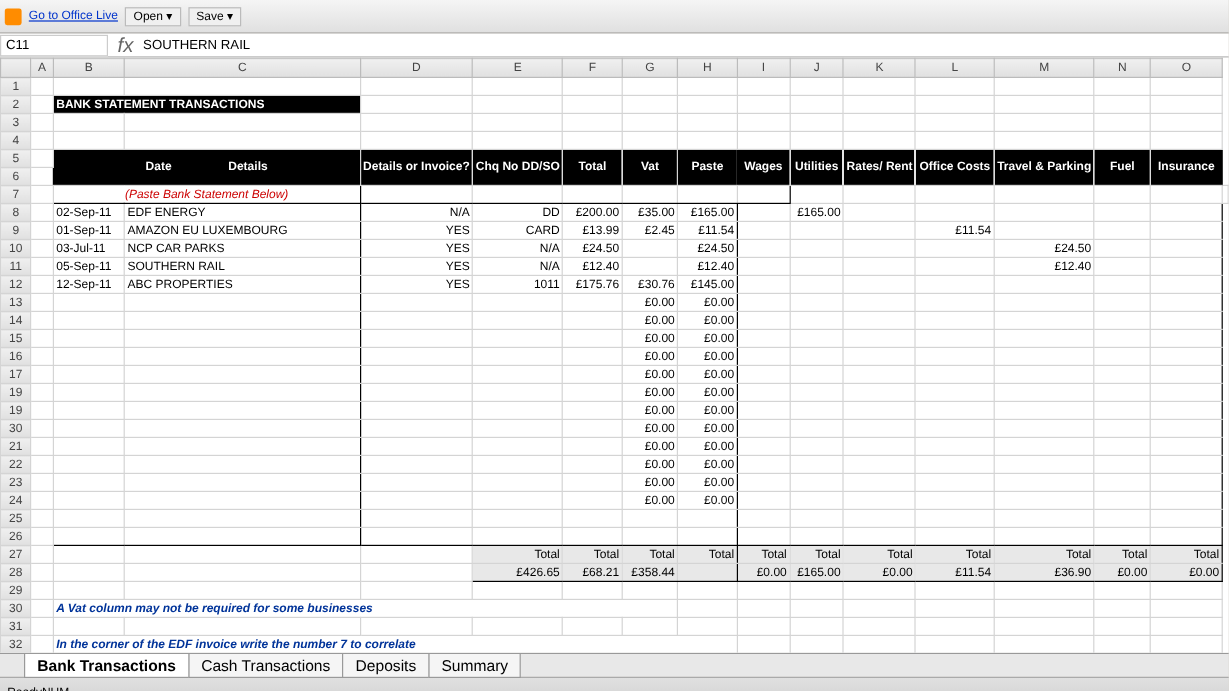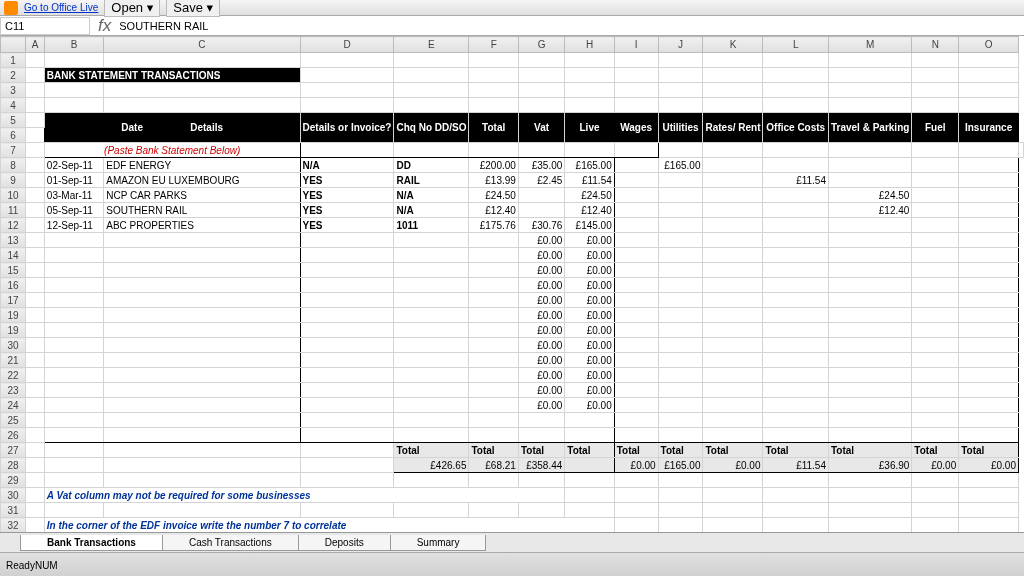--- a/index.html
+++ b/index.html
@@ -1,40 +1,40 @@
 <!DOCTYPE html>
 <html><head>
 <meta charset="utf-8">
 <style>
 * { box-sizing: border-box; margin: 0; padding: 0; }
 body { font-family: Arial, sans-serif; font-size: 11px; background: #d4d0c8; overflow: hidden; width: 1024px; height: 576px; }
-.toolbar { background: linear-gradient(#f5f5f5,#e0e0e0); border-bottom: 1px solid #aaa; height: 16px; display: flex; align-items: center; padding: 0 4px; gap: 6px; }
-.tb-btn { font-size: 13px; padding: 1px 6px; border: 1px solid #bbb; background: #f0f0f0; cursor: pointer; }
+.toolbar { background: linear-gradient(#f5f5f5,#e0e0e0); border-bottom: 1px solid #aaa; height: 28px; display: flex; align-items: center; padding: 0 4px; gap: 6px; }
+.tb-btn { font-size: 10px; padding: 1px 6px; border: 1px solid #bbb; background: #f0f0f0; cursor: pointer; }
 .tb-link { font-size: 10px; color: #0033cc; text-decoration: underline; cursor: pointer; }
 .namebox-row { background: #fff; border-bottom: 1px solid #aaa; height: 20px; display: flex; align-items: center; }
 .namebox { width: 90px; border: 1px solid #ccc; padding: 2px 4px; font-size: 11px; background: #fff; }
 .fx { padding: 0 8px; font-style: italic; color: #666; font-size: 17px; }
 .fx-val { font-size: 11px; }
 .sheet-area { background: #fff; height: 496px; overflow: hidden; position: relative; }
 table.sheet { border-collapse: collapse; table-layout: fixed; }
 table.sheet th { background: linear-gradient(#f0f0f0,#e0e0e0); border: 1px solid #bbb; font-weight: normal; font-size: 10px; height: 16px; color: #444; }
 table.sheet td { border: 1px solid #d4d4d4; height: 15px; font-size: 10px; padding: 0 2px; white-space: nowrap; overflow: hidden; }
 .rh { background: linear-gradient(#f0f0f0,#e0e0e0); border: 1px solid #bbb; text-align: center; font-size: 10px; width: 28px; color: #444; }
 .black-bar { background: #000; color: #fff; font-weight: bold; font-size: 13px; padding: 2px 4px; }
 .hdr-black { background: #000; color: #fff; font-weight: bold; font-size: 10px; text-align: center; vertical-align: middle; }
 .paste-note { color: #cc0000; font-style: italic; text-align: center; font-size: 10px; }
 .bt { border-top: 1px solid #000 !important; }
 .bb { border-bottom: 1px solid #000 !important; }
 .bl { border-left: 1px solid #000 !important; }
 .br { border-right: 1px solid #000 !important; }
 .r { text-align: right; }
-.c { text-align: left; font-weight: bold; }
+.c { text-align: right; }
 .blue-note { color: #003399; font-style: italic; font-weight: bold; font-size: 10px; }
 .tabs { background: #e8e8e8; border-top: 1px solid #999; height: 20px; display: flex; align-items: center; padding-left: 20px; }
-.tab { border: 1px solid #999; border-top: none; padding: 2px 26px; font-size: 10px; background: #f5f5f5; cursor: pointer; margin-right: -1px; text-align: center; }
+.tab { border: 1px solid #999; border-top: none; padding: 2px 10px; font-size: 13px; background: #f5f5f5; cursor: pointer; margin-right: -1px; text-align: center; }
 .tab.active { background: #fff; font-weight: bold; }
 .statusbar { background: linear-gradient(#e0e0e0,#d0d0d0); border-top: 1px solid #aaa; height: 18px; display: flex; align-items: center; justify-content: flex-start; padding: 12px 6px; font-size: 10px; }
 .taskbar { background: linear-gradient(#3a6ea5,#245edb); height: 28px; display: flex; align-items: center; padding: 0 4px; gap: 4px; }
 .shade { background: #e8e8e8; }
 </style>
 </head>
 <body>
 
 <div class="toolbar">
   <span style="width:14px;height:14px;background:#ff8c00;border-radius:2px;"></span>
@@ -160,21 +160,21 @@
           <td class=""></td>
         </tr>
         <tr>
           <td class="rh">5</td>
           <td class=""></td>
           <td colspan="2" rowspan="2" class="hdr-black bl bt">Date &nbsp;&nbsp;&nbsp;&nbsp;&nbsp;&nbsp;&nbsp;&nbsp;&nbsp;&nbsp;&nbsp;&nbsp;&nbsp;&nbsp;&nbsp; Details</td>
           <td rowspan="2" class="hdr-black bt">Details or Invoice?</td>
           <td rowspan="2" class="hdr-black bt">Chq No DD/SO</td>
           <td rowspan="2" class="hdr-black bt">Total</td>
           <td rowspan="2" class="hdr-black bt">Vat</td>
-          <td rowspan="2" class="hdr-black bt br">Live</td>
+          <td rowspan="2" class="hdr-black bt br">Paste</td>
           <td rowspan="2" class="hdr-black bt">Wages</td>
           <td rowspan="2" class="hdr-black bt">Utilities</td>
           <td rowspan="2" class="hdr-black bt">Rates/ Rent</td>
           <td rowspan="2" class="hdr-black bt">Office Costs</td>
           <td rowspan="2" class="hdr-black bt">Travel &amp; Parking</td>
           <td rowspan="2" class="hdr-black bt">Fuel</td>
           <td rowspan="2" class="hdr-black bt br">Insurance</td>
         </tr>
         <tr>
           <td class="rh">6</td>
@@ -215,36 +215,36 @@
           <td class="r"></td>
           <td class="r"></td>
           <td class="r br"></td>
         </tr>
         <tr>
           <td class="rh">9</td>
           <td class=""></td>
           <td class="bl">01-Sep-11</td>
           <td class="br">AMAZON EU           LUXEMBOURG</td>
           <td class="c">YES</td>
-          <td class="c">RAIL</td>
+          <td class="c">CARD</td>
           <td class="r">£13.99</td>
           <td class="r">£2.45</td>
           <td class="r br">£11.54</td>
           <td class="r"></td>
           <td class="r"></td>
           <td class="r"></td>
           <td class="r">£11.54</td>
           <td class="r"></td>
           <td class="r"></td>
           <td class="r br"></td>
         </tr>
         <tr>
           <td class="rh">10</td>
           <td class=""></td>
-          <td class="bl">03-Mar-11</td>
+          <td class="bl">03-Jul-11</td>
           <td class="br">NCP CAR PARKS</td>
           <td class="c">YES</td>
           <td class="c">N/A</td>
           <td class="r">£24.50</td>
           <td class="r"></td>
           <td class="r br">£24.50</td>
           <td class="r"></td>
           <td class="r"></td>
           <td class="r"></td>
           <td class="r"></td>

